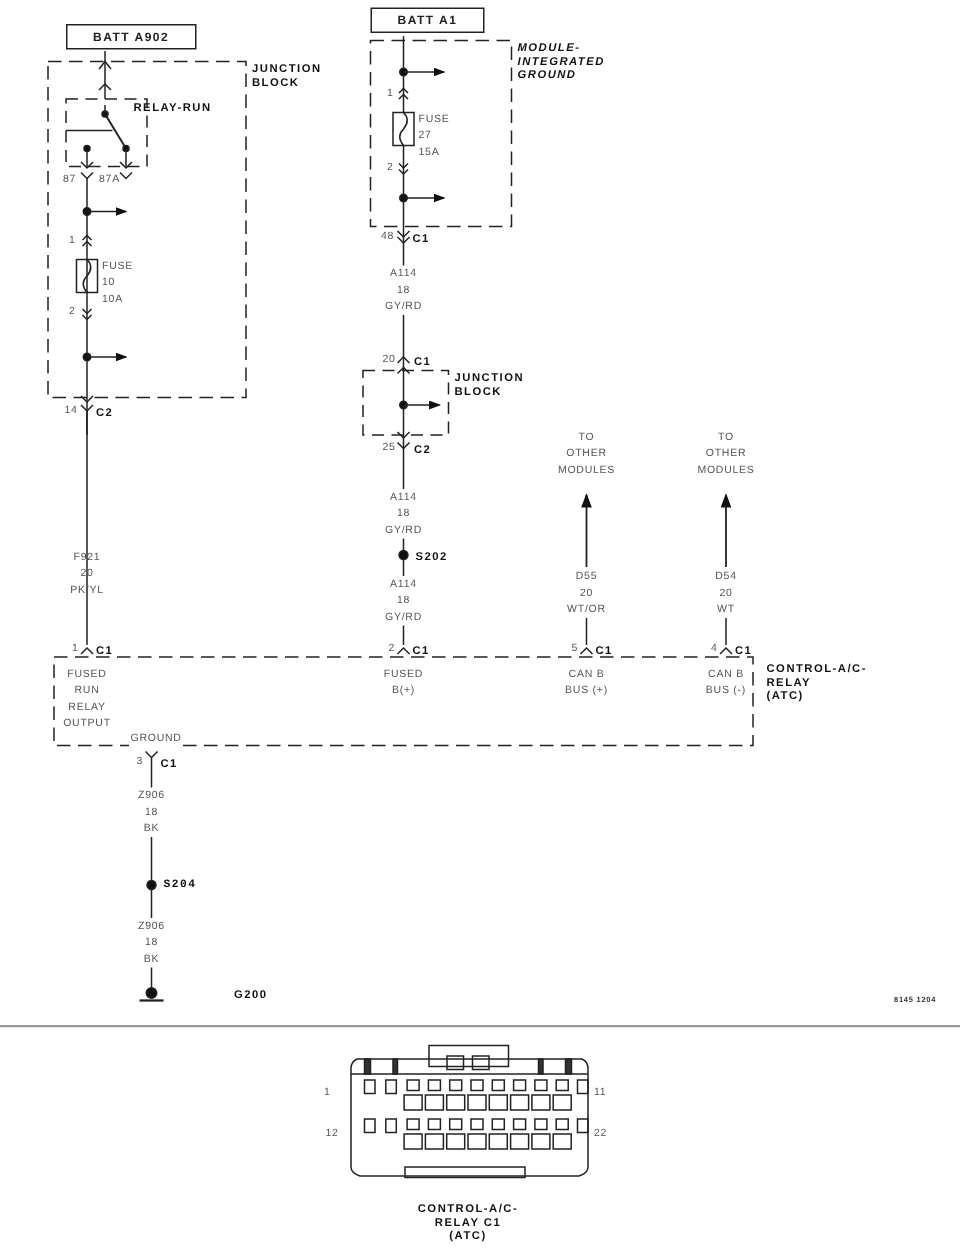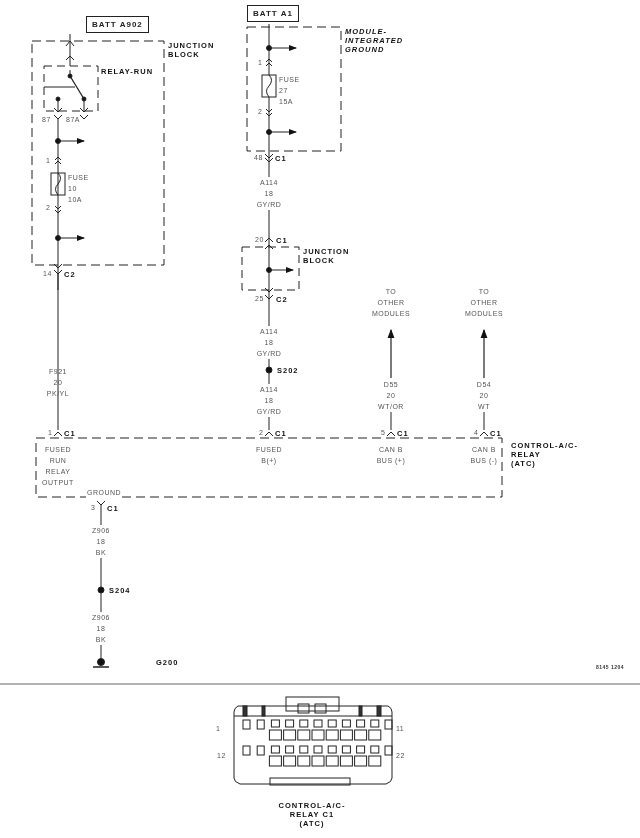--- a/index.html
+++ b/index.html
@@ -1,20 +1,20 @@
 <!DOCTYPE html>
 <html><head>
 <meta charset="utf-8">
 <style>
   html,body{margin:0;padding:0;background:#fff;}
   body{width:640px;height:838px;position:relative;overflow:hidden;font-family:"Liberation Sans",sans-serif;color:#222;}
   svg{position:absolute;left:0;top:0;}
   .t{position:absolute;font-size:7px;line-height:11px;color:#555;text-align:center;letter-spacing:0.5px;white-space:nowrap;}
   .b{position:absolute;font-size:7.5px;line-height:9px;font-weight:bold;color:#111;letter-spacing:1px;white-space:nowrap;}
-  .box{position:absolute;border:1px solid #222;font-size:8px;font-weight:bold;padding:2px 5px;letter-spacing:1px;line-height:11px;}
+  .box{position:absolute;border:1px solid #222;font-size:8px;font-weight:bold;padding:2px 17px;letter-spacing:1px;line-height:11px;}
   .wire{position:absolute;width:60px;font-size:7px;line-height:11px;color:#555;text-align:center;letter-spacing:0.5px;}
 </style>
 </head>
 <body>
 
 <svg width="640" height="838">
   <defs>
     <marker id="arr" markerWidth="8" markerHeight="6" refX="7" refY="3" orient="auto">
       <path d="M0,0 L8,3 L0,6 z" fill="#111"></path>
     </marker>
@@ -142,28 +142,28 @@
         <rect x="340.4" y="756" width="12" height="10"></rect>
         <rect x="356.6" y="746" width="8" height="7"></rect>
         <rect x="354.6" y="756" width="12" height="10"></rect>
         <rect x="370.8" y="746" width="8" height="7"></rect>
         <rect x="368.8" y="756" width="12" height="10"></rect>
         <rect x="385" y="746" width="7" height="9"></rect>
       </g>
   </g>
 </svg>
 
-<div class="box" style="left:44px;top:16px;margin-left:42px;">BATT A902</div>
+<div class="box" style="left:44px;top:16px;">BATT A902</div>
 <div class="box" style="left:247px;top:5px;">BATT A1</div>
 
 <div class="b" style="left:168px;top:41px;">
   <div>JUNCTION</div>
   <div>BLOCK</div>
 </div>
-<div class="b" style="left:101px;top:67px;text-align:right;">RELAY-RUN</div>
+<div class="b" style="left:89px;top:67px;text-align:right;">RELAY-RUN</div>
 <div class="b" style="left:345px;top:27px;font-style:italic;">
   <div>MODULE-</div>
   <div>INTEGRATED</div>
   <div>GROUND</div>
 </div>
 <div class="b" style="left:303px;top:247px;">
   <div>JUNCTION</div>
   <div>BLOCK</div>
 </div>
 <div class="b" style="left:511px;top:441px;">
@@ -245,21 +245,21 @@
   <div>18</div>
   <div>BK</div>
 </div>
 <div class="wire" style="left:71px;top:612px;background:#fff;">
   <div>Z906</div>
   <div>18</div>
   <div>BK</div>
 </div>
 
 <div class="b" style="left:277px;top:366px;">S202</div>
-<div class="b" style="left:109px;top:586px;">S204</div>
+<div class="b" style="left:109px;top:586px;font-family:Liberation Mono, monospace;">S204</div>
 <div class="b" style="left:112px;top:658px;margin-left:44px;">G200</div>
 
 <div class="wire" style="left:361px;top:286px;">
   <div>TO</div>
   <div>OTHER</div>
   <div>MODULES</div>
 </div>
 <div class="wire" style="left:454px;top:286px;">
   <div>TO</div>
   <div>OTHER</div>

